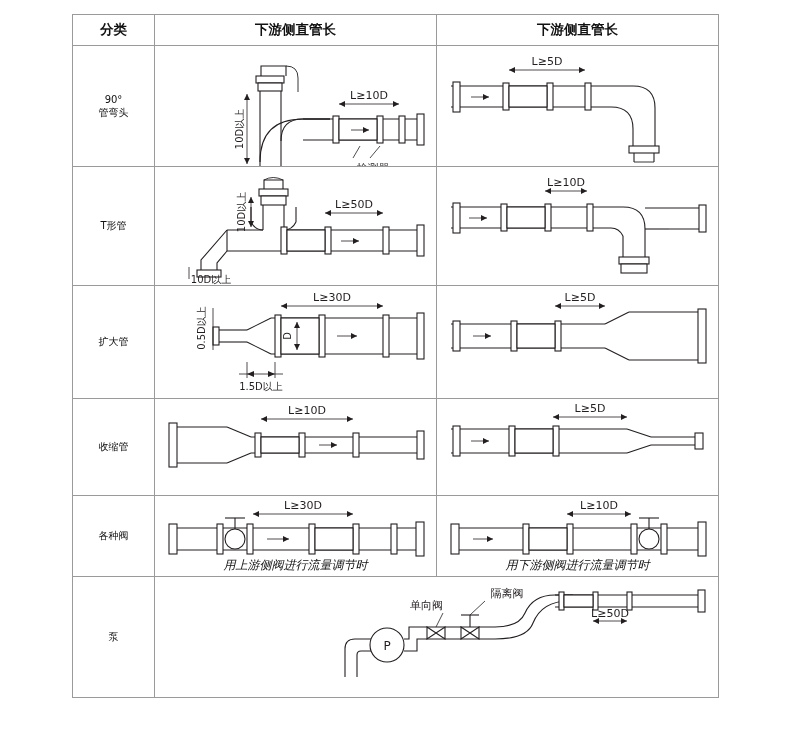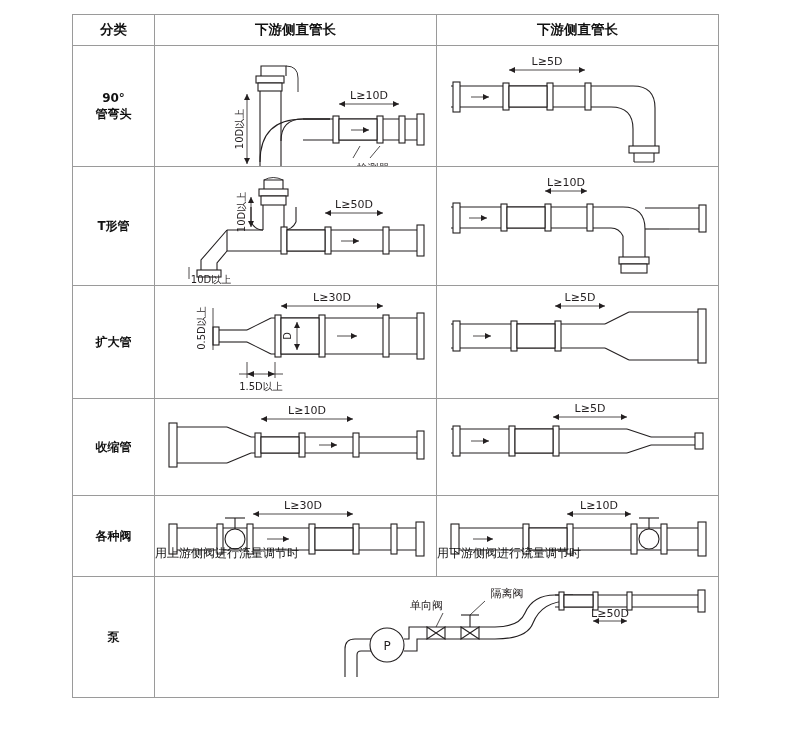--- a/index.html
+++ b/index.html
@@ -1,25 +1,25 @@
 <!DOCTYPE html>
 <html><head>
 <meta charset="utf-8">
 <style>
   html,body{margin:0;padding:0;background:#ffffff;}
   body{width:790px;height:737px;font-family:"DejaVu Sans","Liberation Sans",sans-serif;color:#111;}
   #root{position:relative;width:790px;height:737px;}
   table.main{position:absolute;left:72px;top:14px;width:646px;border-collapse:collapse;table-layout:fixed;}
   table.main td,table.main th{border:1px solid #9a9a9a;padding:0;}
   th.hdr{height:30px;font-size:13.5px;font-weight:600;text-align:center;vertical-align:middle;}
-  td.cat{width:82px;text-align:center;vertical-align:middle;font-size:12px;font-weight:700;line-height:1.35;}
+  td.cat{width:82px;text-align:center;vertical-align:middle;font-size:10px;font-weight:400;line-height:1.35;}
   td.cell{position:relative;vertical-align:middle;}
   .col-up{width:282px;}
   .col-dn{width:282px;}
-  .capt{position:absolute;left:0;right:0;bottom:14px;text-align:left;font-size:12px;}
+  .capt{position:absolute;left:0;right:0;bottom:2px;text-align:center;font-size:12px;font-style:italic;}
   svg{display:block;margin:0 auto;}
   .ln{fill:none;stroke:#231f20;stroke-width:1.1;}
   .lnt{fill:none;stroke:#231f20;stroke-width:0.9;}
   .dim{fill:none;stroke:#231f20;stroke-width:0.8;}
   .fillw{fill:#ffffff;stroke:#231f20;stroke-width:1.1;}
   text{font-family:"DejaVu Sans","Liberation Sans",sans-serif;fill:#231f20;}
   .t11{font-size:11px;}
   .t10{font-size:10px;}
   .t12{font-size:12px;}
 </style>

